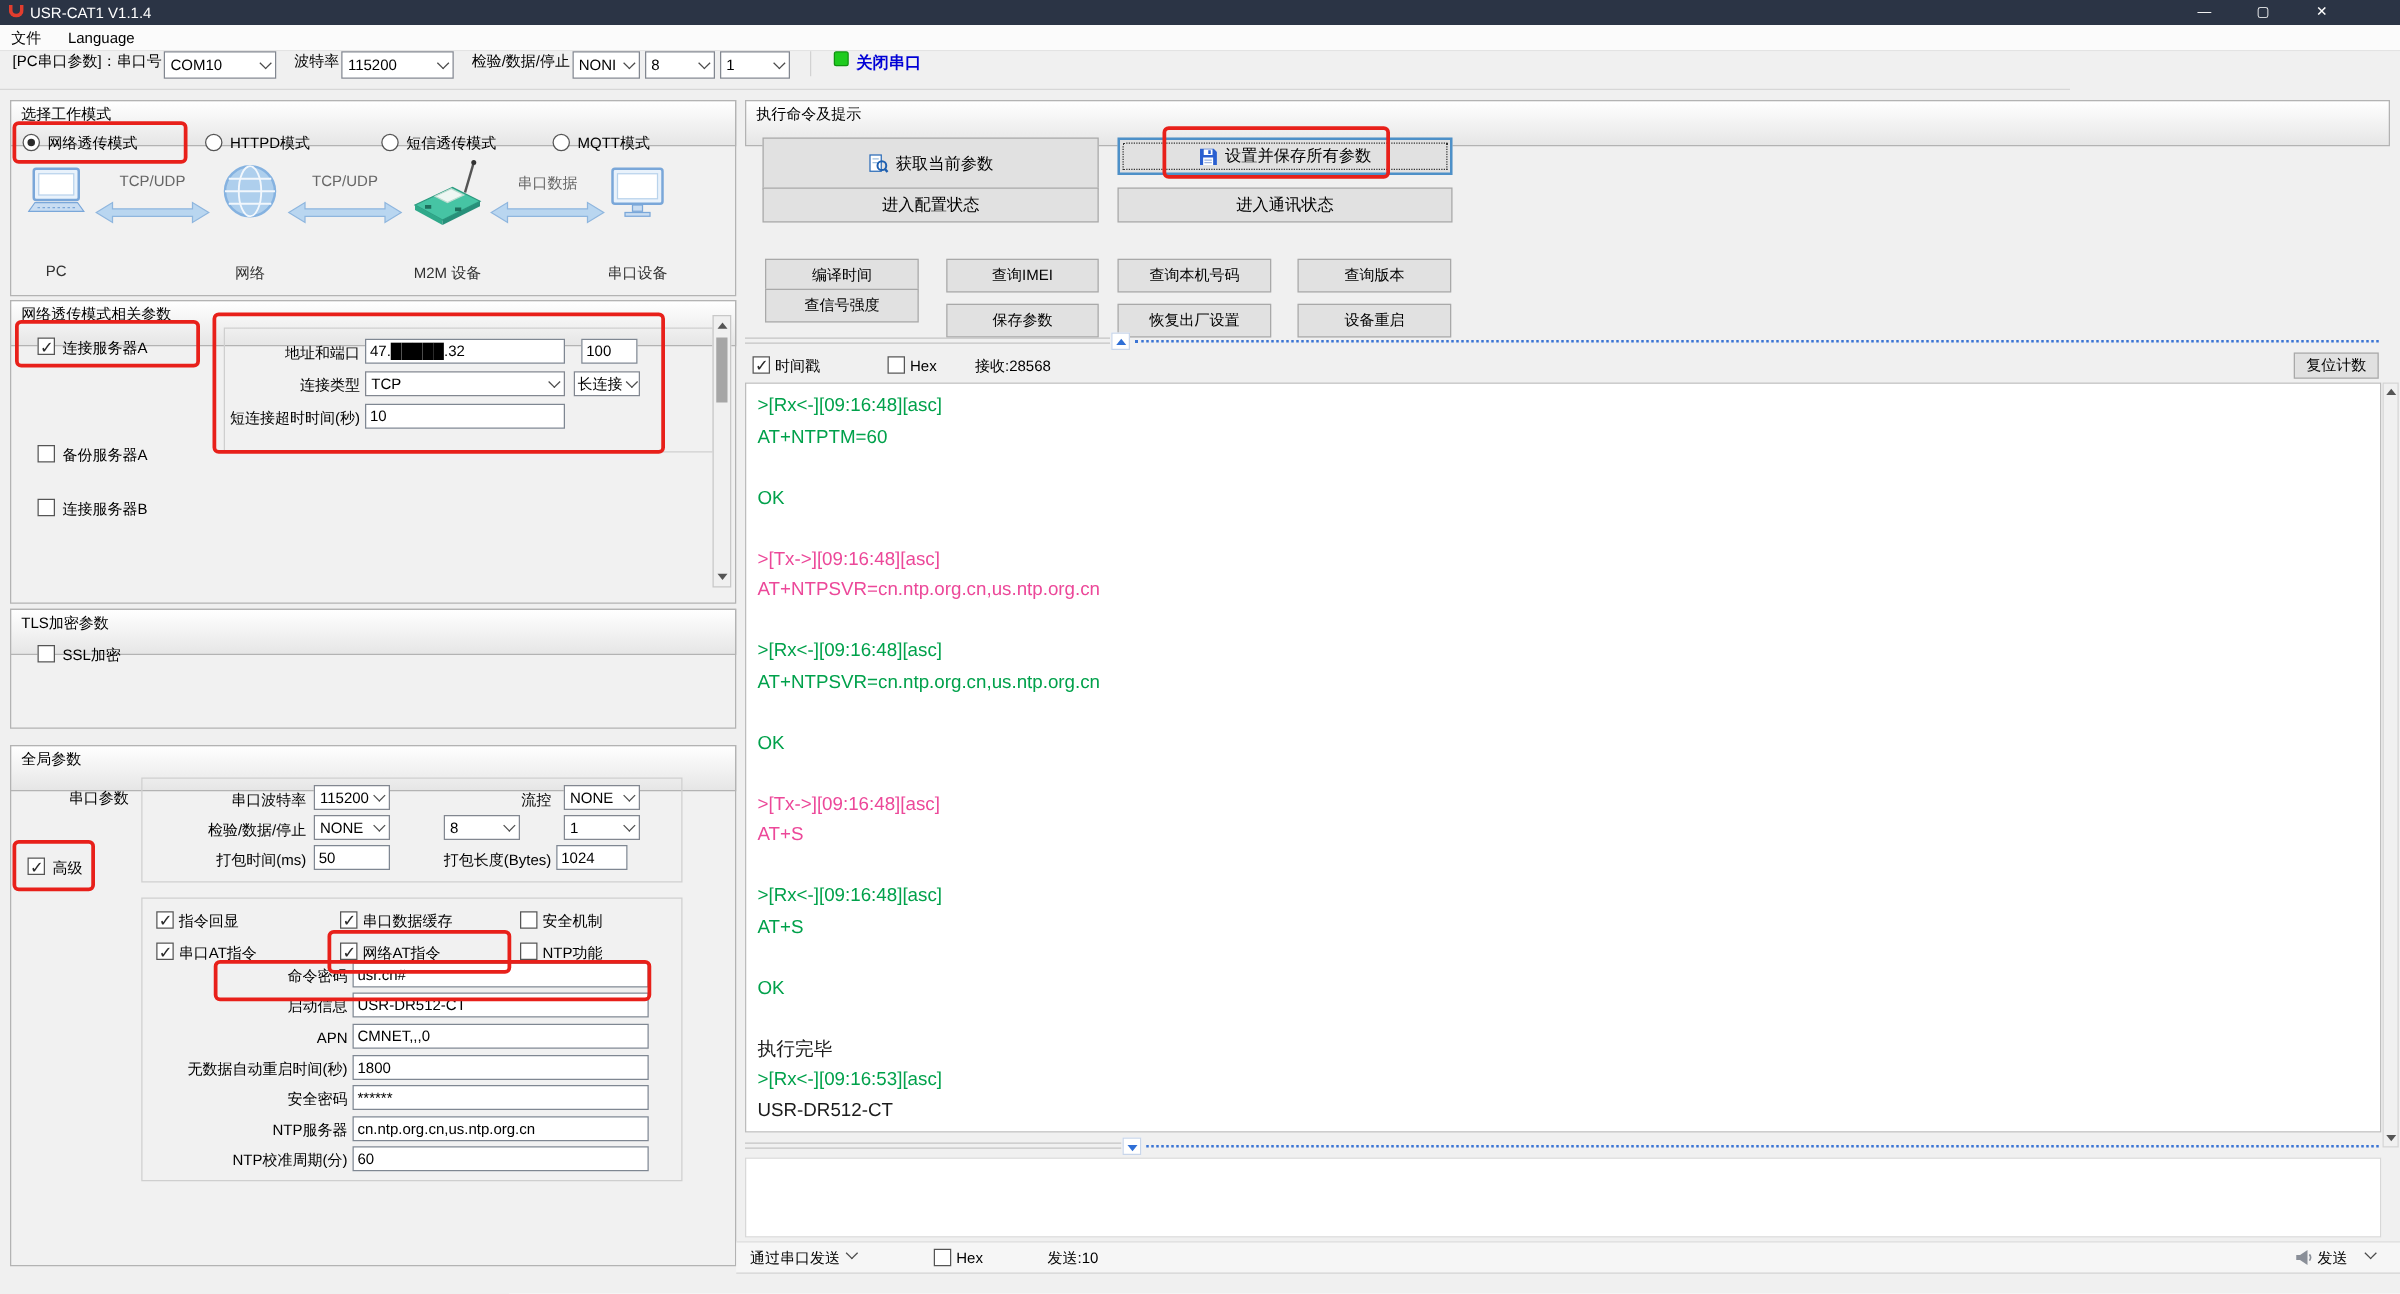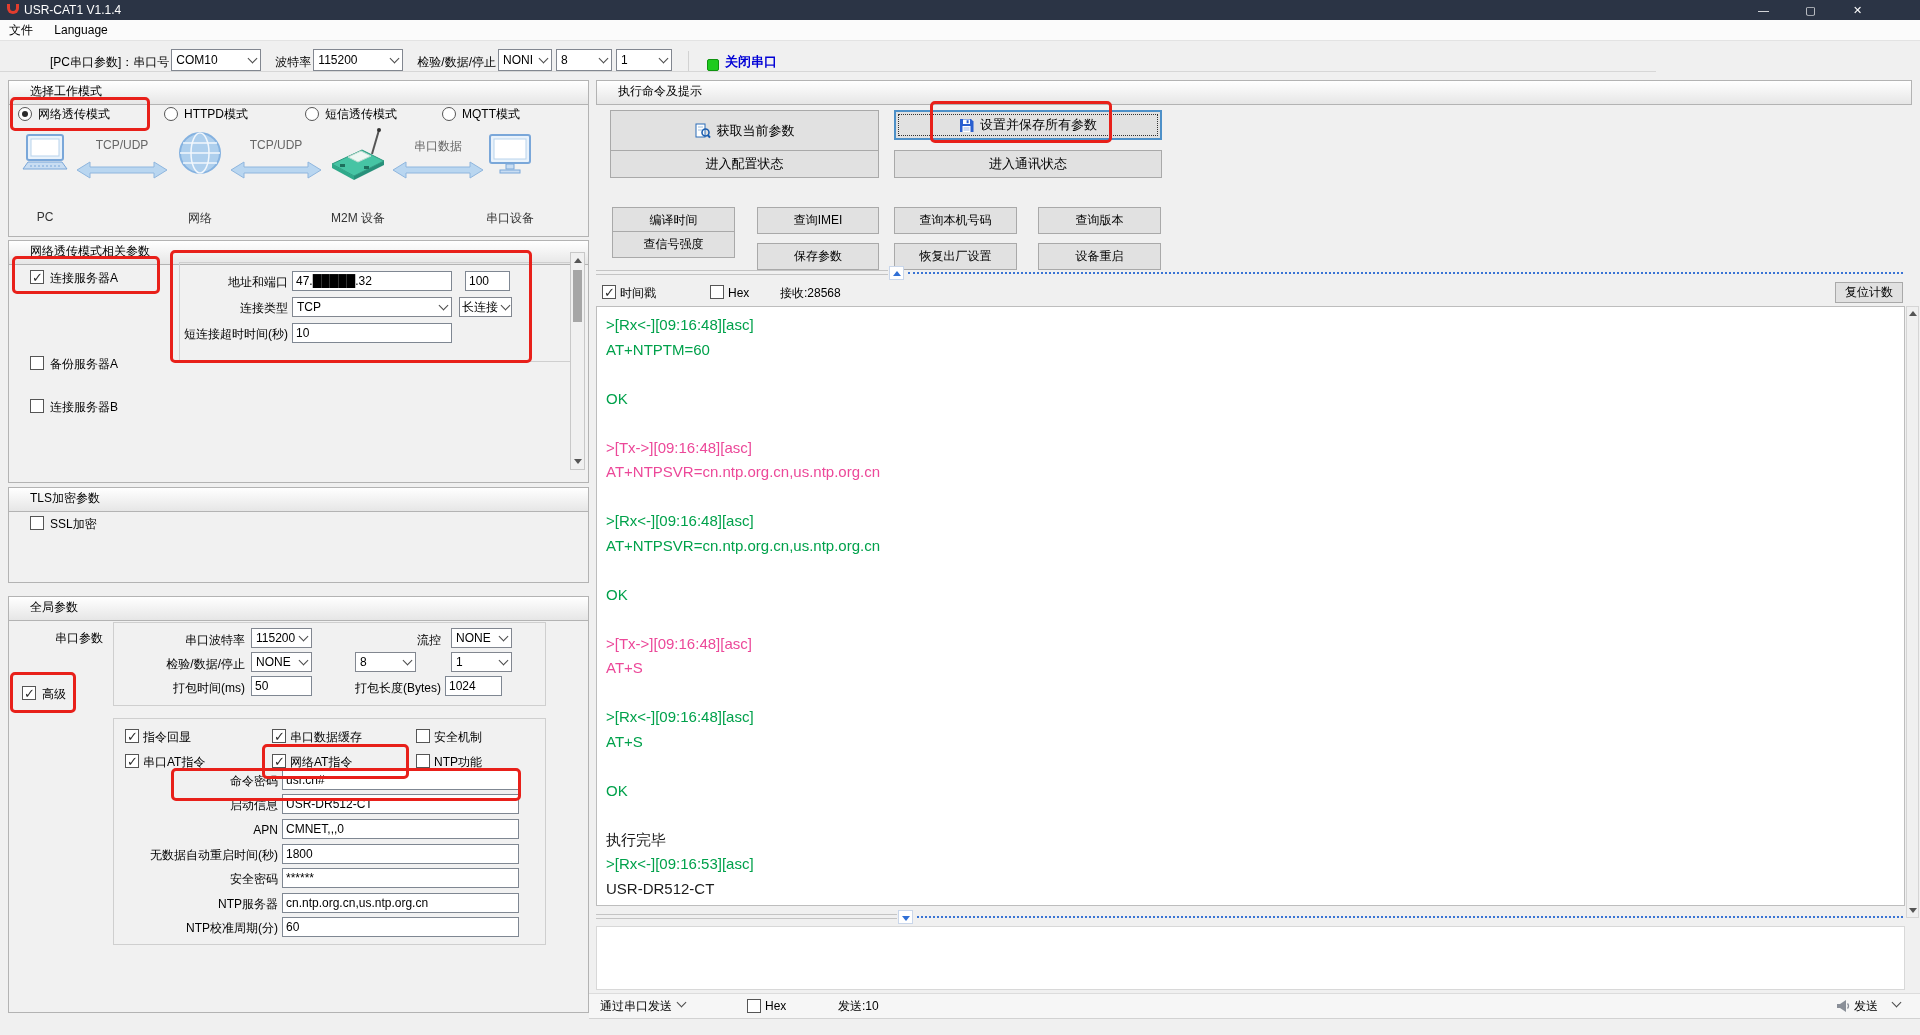--- a/index.html
+++ b/index.html
@@ -10,32 +10,32 @@
 
   
   .titlebar { position:absolute; left:0; top:0; width:1920px; height:28px; background:#2b3445; color:#fff; }
   .titlebar .title { position:absolute; left:24px; top:0; line-height:20px; font-size:12px; }
   .logo { position:absolute; left:7px; top:4px; width:12px; height:10px; border:3px solid #e23d2e; border-top:none; border-radius:0 0 7px 7px; }
   .wbtn { position:absolute; top:0; width:47px; height:20px; text-align:center; line-height:20px; font-size:11px; color:#fff; }
 
   
   .menubar { position:absolute; left:0; top:20px; width:1920px; height:21px; background:#fbfbfb; border-bottom:1px solid #e3e3e3; }
   .menuitem { display:inline-block; padding:0 9px; line-height:20px; font-size:12px; }
-  .toolbar { position:absolute; left:0; top:41px; width:1656px; height:31px; background:#f0f0f0; border-bottom:1px solid #d7d7d7; display:flex; align-items:flex-end;padding-left:40px; }
+  .toolbar { position:absolute; left:0; top:41px; width:1656px; height:31px; background:#f0f0f0; border-bottom:1px solid #d7d7d7; display:flex; align-items:flex-start; }
   .tlabel { font-size:12px; white-space:nowrap; }
   .combo { height:22px; background:#fff; border:1px solid #828790; display:flex; align-items:center; padding:0 4px; font-size:12px; }
   .combo .cval { flex:1; overflow:hidden; white-space:nowrap; }
   .chev { width:7px; height:7px; border-right:1px solid #4a4a4a; border-bottom:1px solid #4a4a4a; transform:rotate(45deg); margin-top:-4px; flex:none; }
   .vsep { width:1px; height:20px; background:#d2d2d2; }
   .green-dot { width:12px; height:12px; background:#1ecb1e; border:1px solid #0f930f; border-radius:2px; }
   .closeport { color:#0000d6; font-weight:bold; font-size:13px; }
 
   
   .group { position:absolute; border:1px solid #b3b3b3; background:#f1f1f1; }
-  .ghead { position:absolute; left:-1px; right:-1px; top:-1px; height:25px; background:linear-gradient(#ffffff,#e6e6e6); border:1px solid #b3b3b3; line-height:20px; padding-left:21px; font-size:12px; }
+  .ghead { position:absolute; left:-1px; right:-1px; top:-1px; height:37px; background:linear-gradient(#ffffff,#e6e6e6); border:1px solid #b3b3b3; line-height:20px; padding-left:8px; font-size:12px; }
   .lbl { position:absolute; font-size:12px; line-height:20px; white-space:nowrap; }
   .rlabel { position:absolute; text-align:right; font-size:12px; line-height:20px; white-space:nowrap; }
   .panelbox { position:absolute; border:1px solid #cfcfcf; }
 
   
   .cb { position:absolute; width:14px; height:14px; background:#fff; border:1px solid #555; }
   .cb.on::after { content:"\2713"; position:absolute; left:1px; top:-1px; font-size:13px; color:#2b2b2b; }
   .radio { position:absolute; width:14px; height:14px; background:#fff; border:1px solid #555; border-radius:50%; }
   .radio.on::after { content:""; position:absolute; left:3px; top:3px; width:6px; height:6px; background:#2b2b2b; border-radius:50%; }
   .field { position:absolute; height:20px; border:1px solid #7f8792; background:#fff; font:12px "Liberation Sans","DejaVu Sans",sans-serif; padding:0 3px; }

